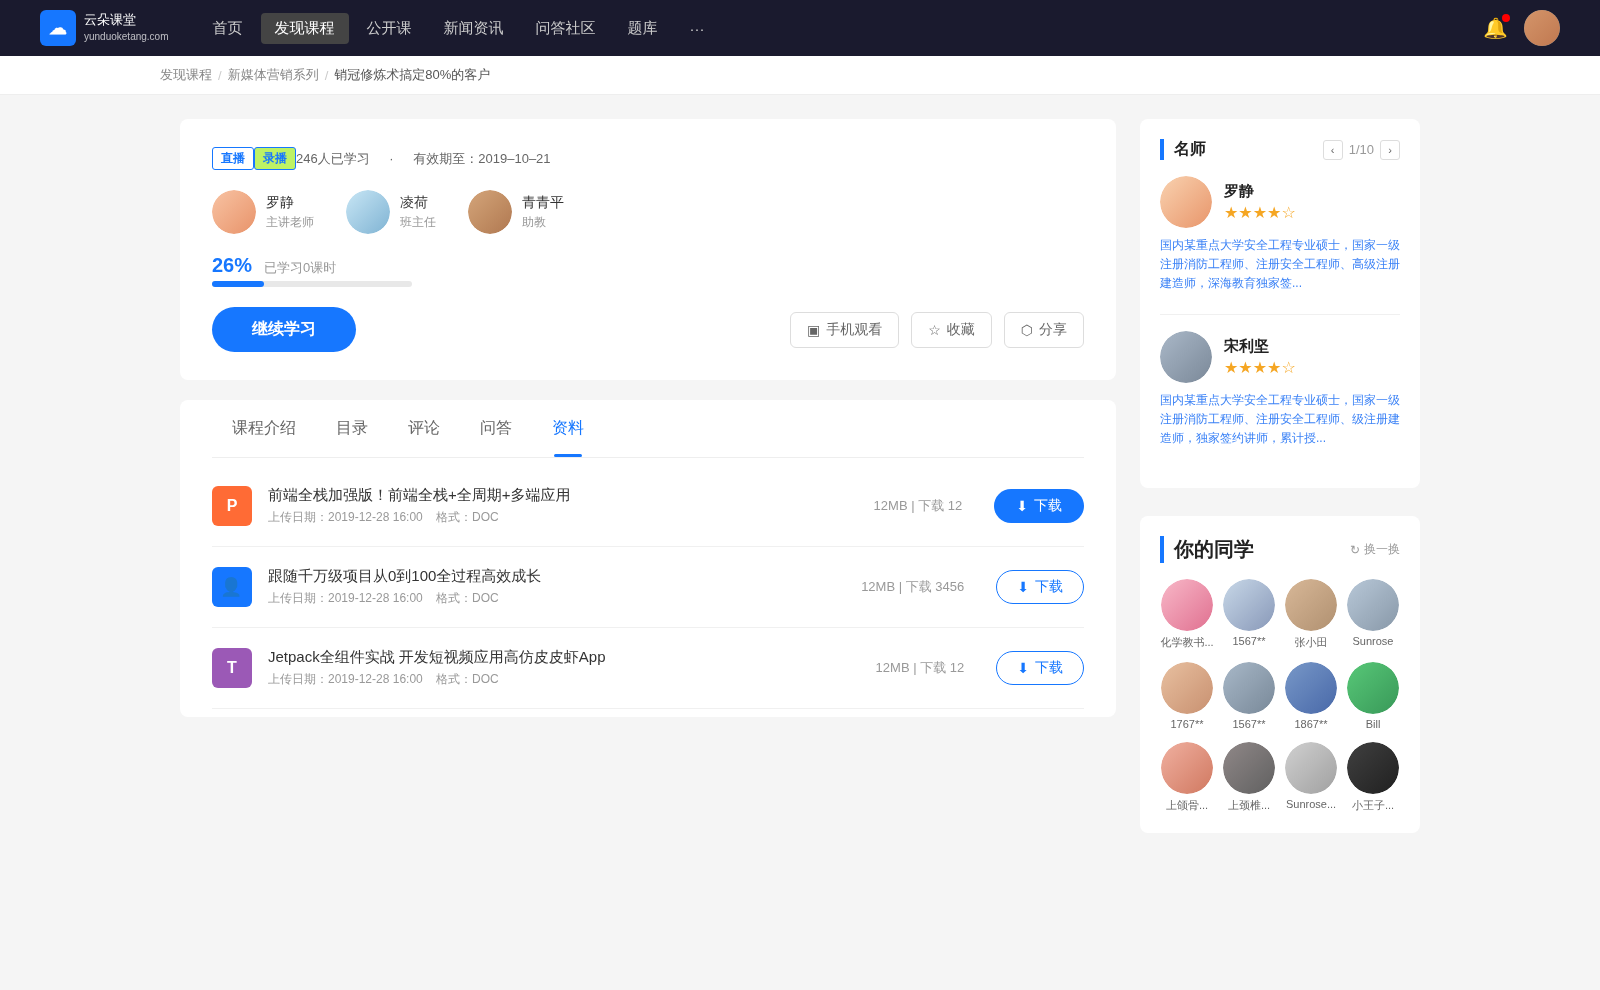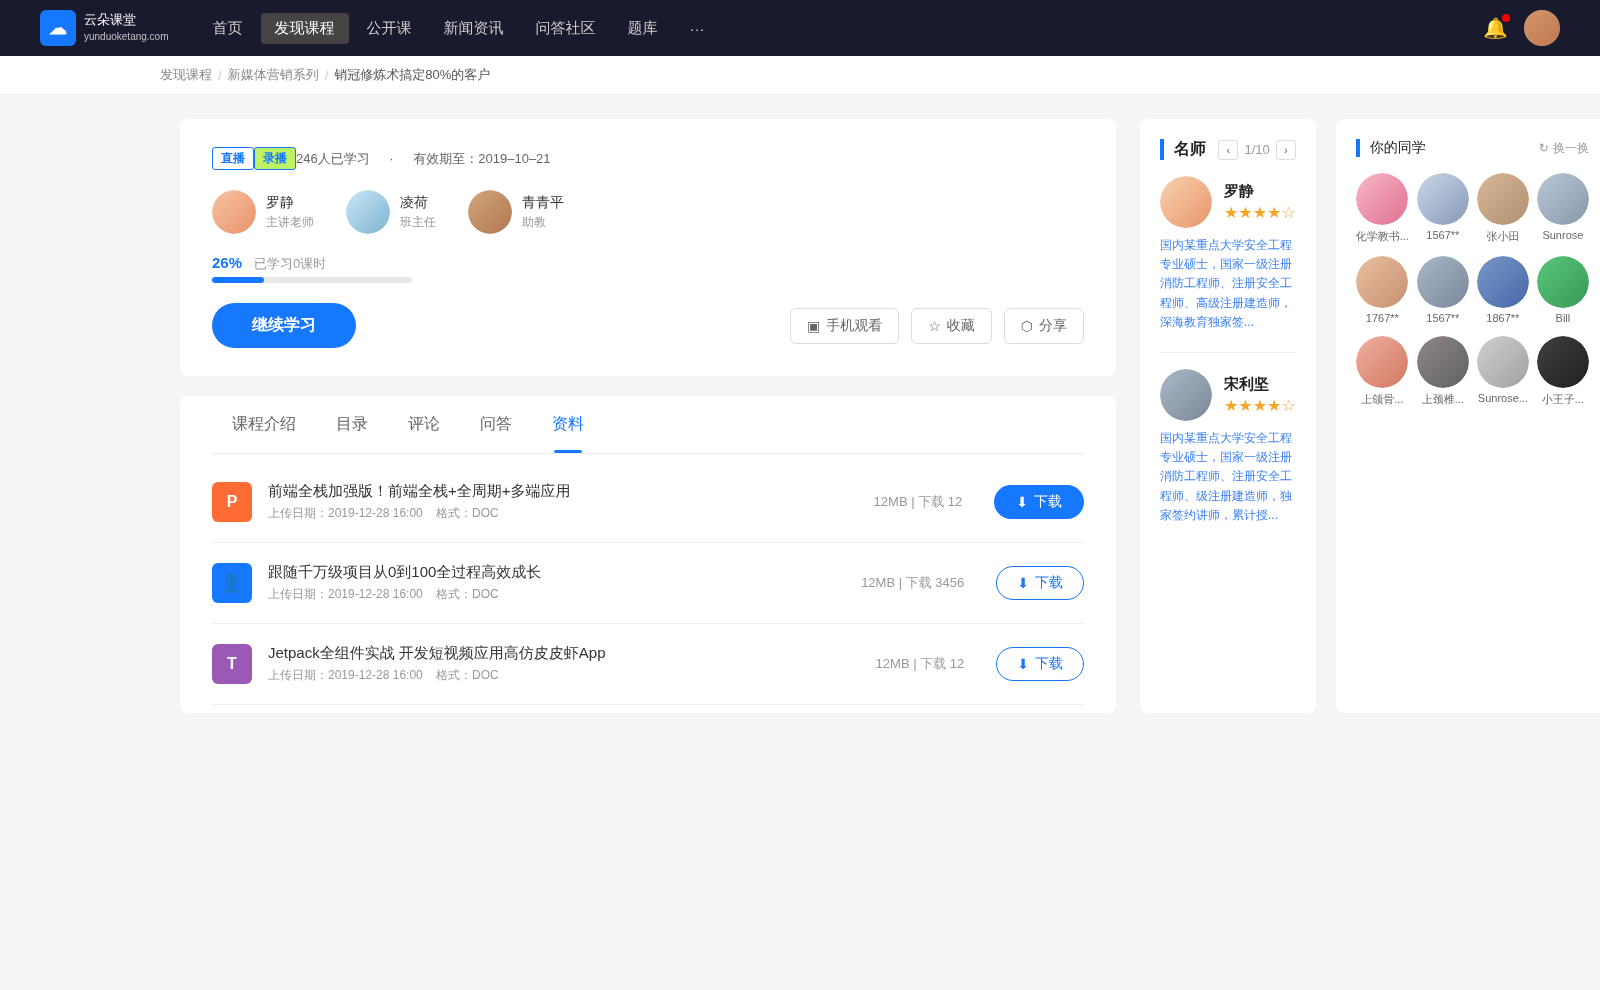--- a/index.html
+++ b/index.html
@@ -44,21 +44,21 @@
 
     .instructors { display: flex; gap: 32px; margin: 20px 0; }
     .instructor { display: flex; align-items: center; gap: 10px; }
     .instructor-avatar { width: 44px; height: 44px; border-radius: 50%; overflow: hidden; }
     .instructor-avatar-circle { width: 44px; height: 44px; border-radius: 50%; }
     .instructor-info { }
     .instructor-name { font-size: 14px; color: #333; font-weight: 500; }
     .instructor-role { font-size: 12px; color: #999; margin-top: 2px; }
 
     .progress-section { margin: 20px 0; }
-    .progress-label { font-size: 15px; color: #1677ff; font-weight: bold; margin-bottom: 6px; }
+    .progress-label { font-size: 20px; color: #1677ff; font-weight: bold; margin-bottom: 6px; }
     .progress-sub { font-size: 13px; color: #999; margin-left: 8px; }
     .progress-bar-bg { width: 200px; height: 6px; background: #e8e8e8; border-radius: 3px; margin-top: 4px; }
     .progress-bar-fill { height: 6px; background: #1677ff; border-radius: 3px; }
 
     .course-actions { display: flex; align-items: center; gap: 12px; margin-top: 20px; }
     .btn-continue { background: #1677ff; color: #fff; border: none; border-radius: 24px; padding: 12px 40px; font-size: 16px; font-weight: bold; cursor: pointer; }
     .action-btn { display: flex; align-items: center; gap: 6px; color: #666; font-size: 14px; padding: 8px 16px; border: 1px solid #ddd; border-radius: 6px; cursor: pointer; background: #fff; }
 
     
     .tabs-container { background: #fff; border-radius: 8px; padding: 0 32px; }
@@ -75,39 +75,39 @@
     .file-icon-u { background: #1677ff; }
     .file-icon-t { background: #9b59b6; }
     .file-info { flex: 1; }
     .file-name { font-size: 15px; color: #333; font-weight: 500; margin-bottom: 4px; }
     .file-meta { font-size: 12px; color: #999; }
     .file-stats { color: #999; font-size: 13px; white-space: nowrap; margin-right: 16px; }
     .btn-download { border: 1.5px solid #1677ff; color: #1677ff; background: #fff; border-radius: 20px; padding: 7px 20px; font-size: 14px; cursor: pointer; display: flex; align-items: center; gap: 6px; white-space: nowrap; }
     .btn-download-filled { background: #1677ff; color: #fff; border: none; border-radius: 20px; padding: 8px 22px; font-size: 14px; cursor: pointer; display: flex; align-items: center; gap: 6px; white-space: nowrap; }
 
     
-    .right-sidebar { width: 280px; flex-shrink: 0; display: flex; flex-direction: row; gap: 20px; }
+    .right-sidebar { width: 280px; flex-shrink: 0; display: flex; flex-direction: column; gap: 28px; }
 
     .sidebar-card { background: #fff; border-radius: 8px; padding: 20px; }
     .sidebar-title { font-size: 16px; font-weight: bold; color: #222; margin-bottom: 16px; display: flex; align-items: center; gap: 6px; border-left: 4px solid #1677ff; padding-left: 10px; }
     .teacher-pagination { margin-left: auto; display: flex; align-items: center; gap: 6px; font-size: 13px; color: #999; }
     .pg-btn { width: 20px; height: 20px; border: 1px solid #ddd; border-radius: 3px; display: flex; align-items: center; justify-content: center; cursor: pointer; font-size: 11px; color: #666; }
 
     .teacher-item { margin-bottom: 20px; }
     .teacher-header { display: flex; align-items: center; gap: 12px; margin-bottom: 8px; }
     .teacher-avatar { width: 52px; height: 52px; border-radius: 50%; overflow: hidden; flex-shrink: 0; }
     .teacher-avatar-circle { width: 52px; height: 52px; border-radius: 50%; }
     .teacher-name { font-size: 15px; font-weight: bold; color: #222; }
     .stars { color: #f5a623; font-size: 16px; margin-top: 2px; }
     .teacher-desc { font-size: 12px; color: #3b82f6; line-height: 1.6; }
     .teacher-divider { border: none; border-top: 1px solid #f0f0f0; margin: 16px 0; }
 
     
     .classmates-header { display: flex; align-items: center; margin-bottom: 16px; }
-    .classmates-title { font-size: 14px; font-weight: normal; color: #222; border-left: 4px solid #1677ff; padding-left: 10px; }
+    .classmates-title { font-size: 20px; font-weight: bold; color: #222; border-left: 4px solid #1677ff; padding-left: 10px; }
     .refresh-btn { margin-left: auto; color: #999; font-size: 12px; cursor: pointer; display: flex; align-items: center; gap: 4px; }
     .classmates-grid { display: grid; grid-template-columns: repeat(4, 1fr); gap: 12px 8px; }
     .classmate-item { display: flex; flex-direction: column; align-items: center; gap: 4px; }
     .classmate-avatar { width: 52px; height: 52px; border-radius: 50%; overflow: hidden; }
     .classmate-avatar-circle { width: 52px; height: 52px; border-radius: 50%; }
     .classmate-name { font-size: 11px; color: #666; text-align: center; white-space: nowrap; overflow: hidden; text-overflow: ellipsis; max-width: 60px; }
 
     .instructor-avatar-1 { background: linear-gradient(135deg, #f8c3a3, #e8936a); }
     .instructor-avatar-2 { background: linear-gradient(135deg, #c8e6f5, #7fb3d3); }
     .instructor-avatar-3 { background: linear-gradient(135deg, #d4a57a, #b07850); }

